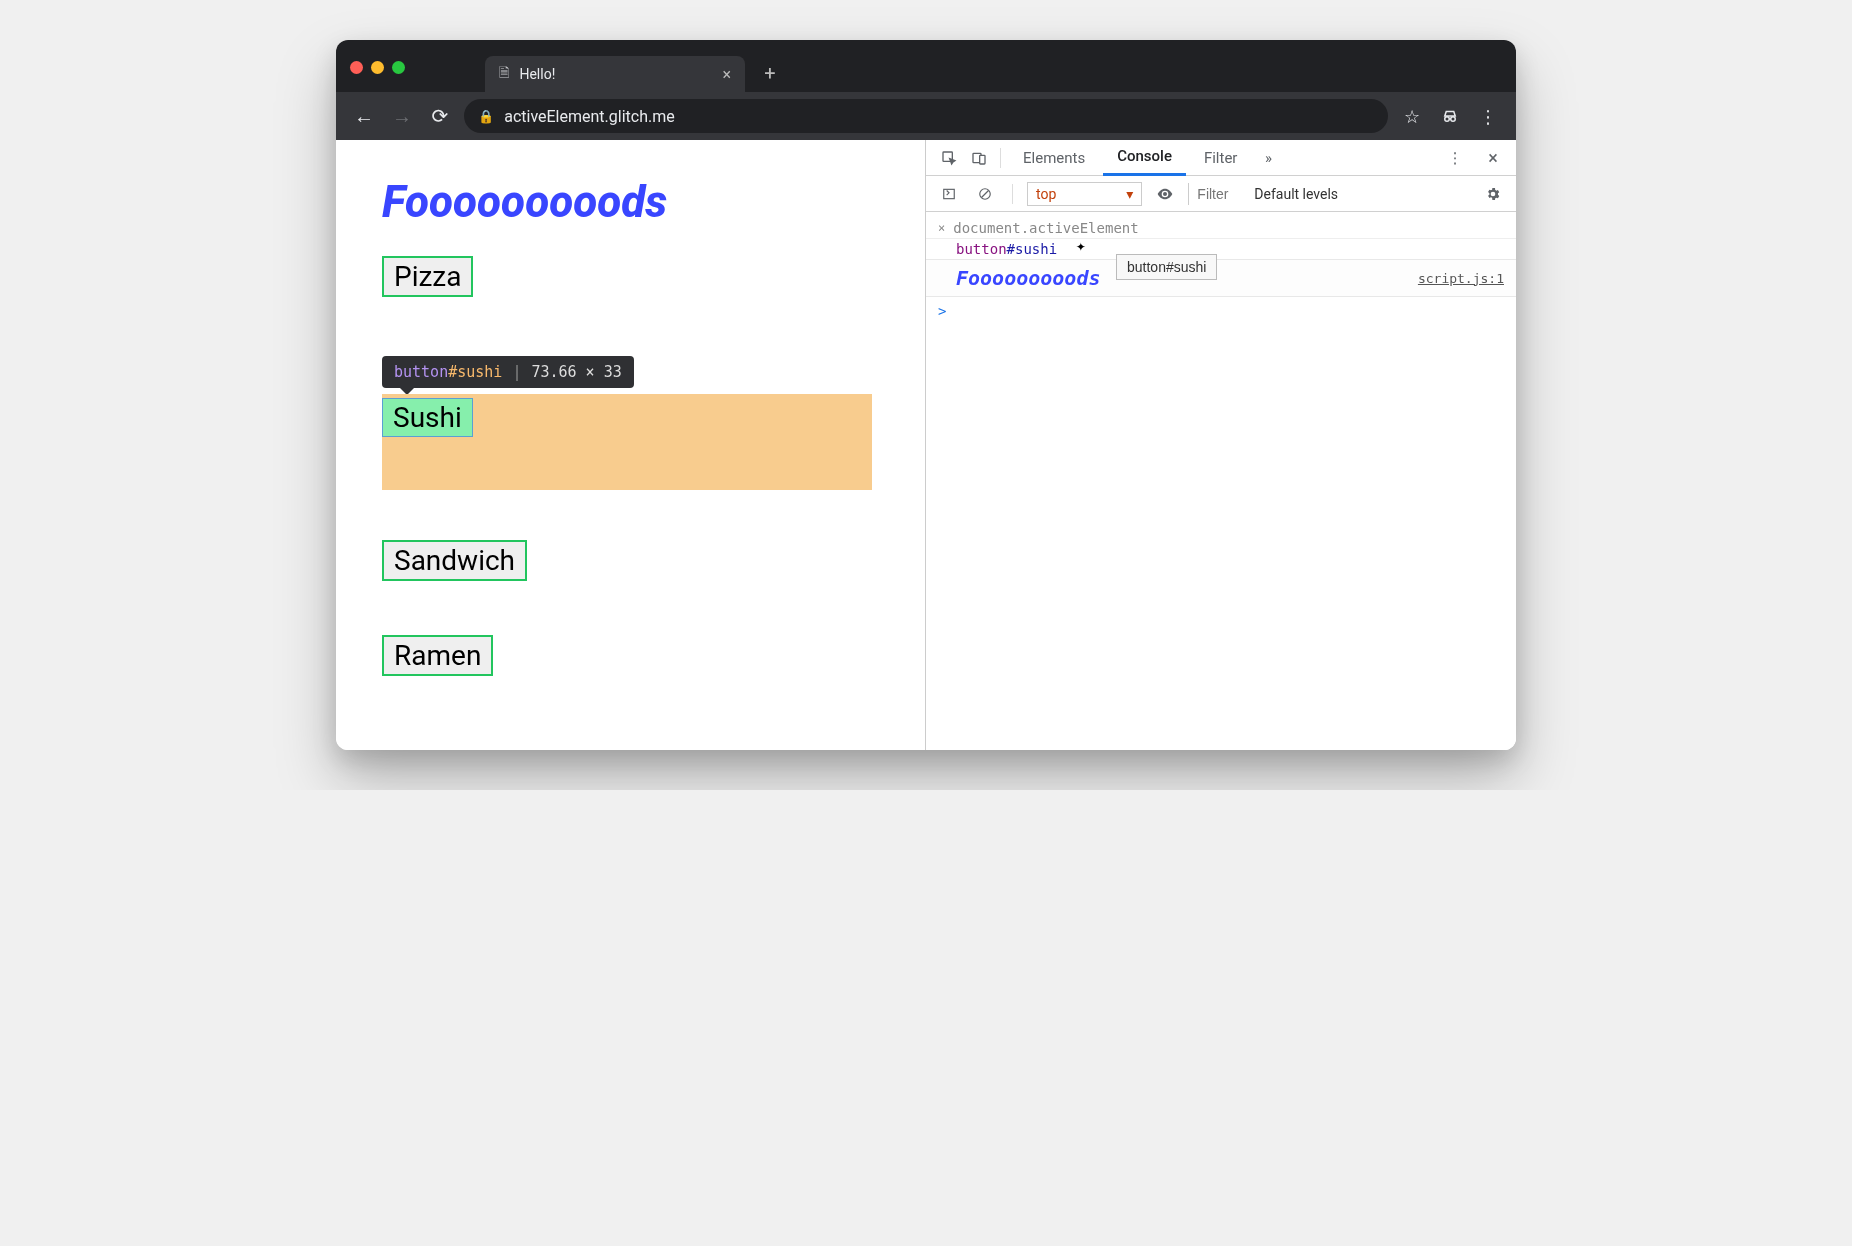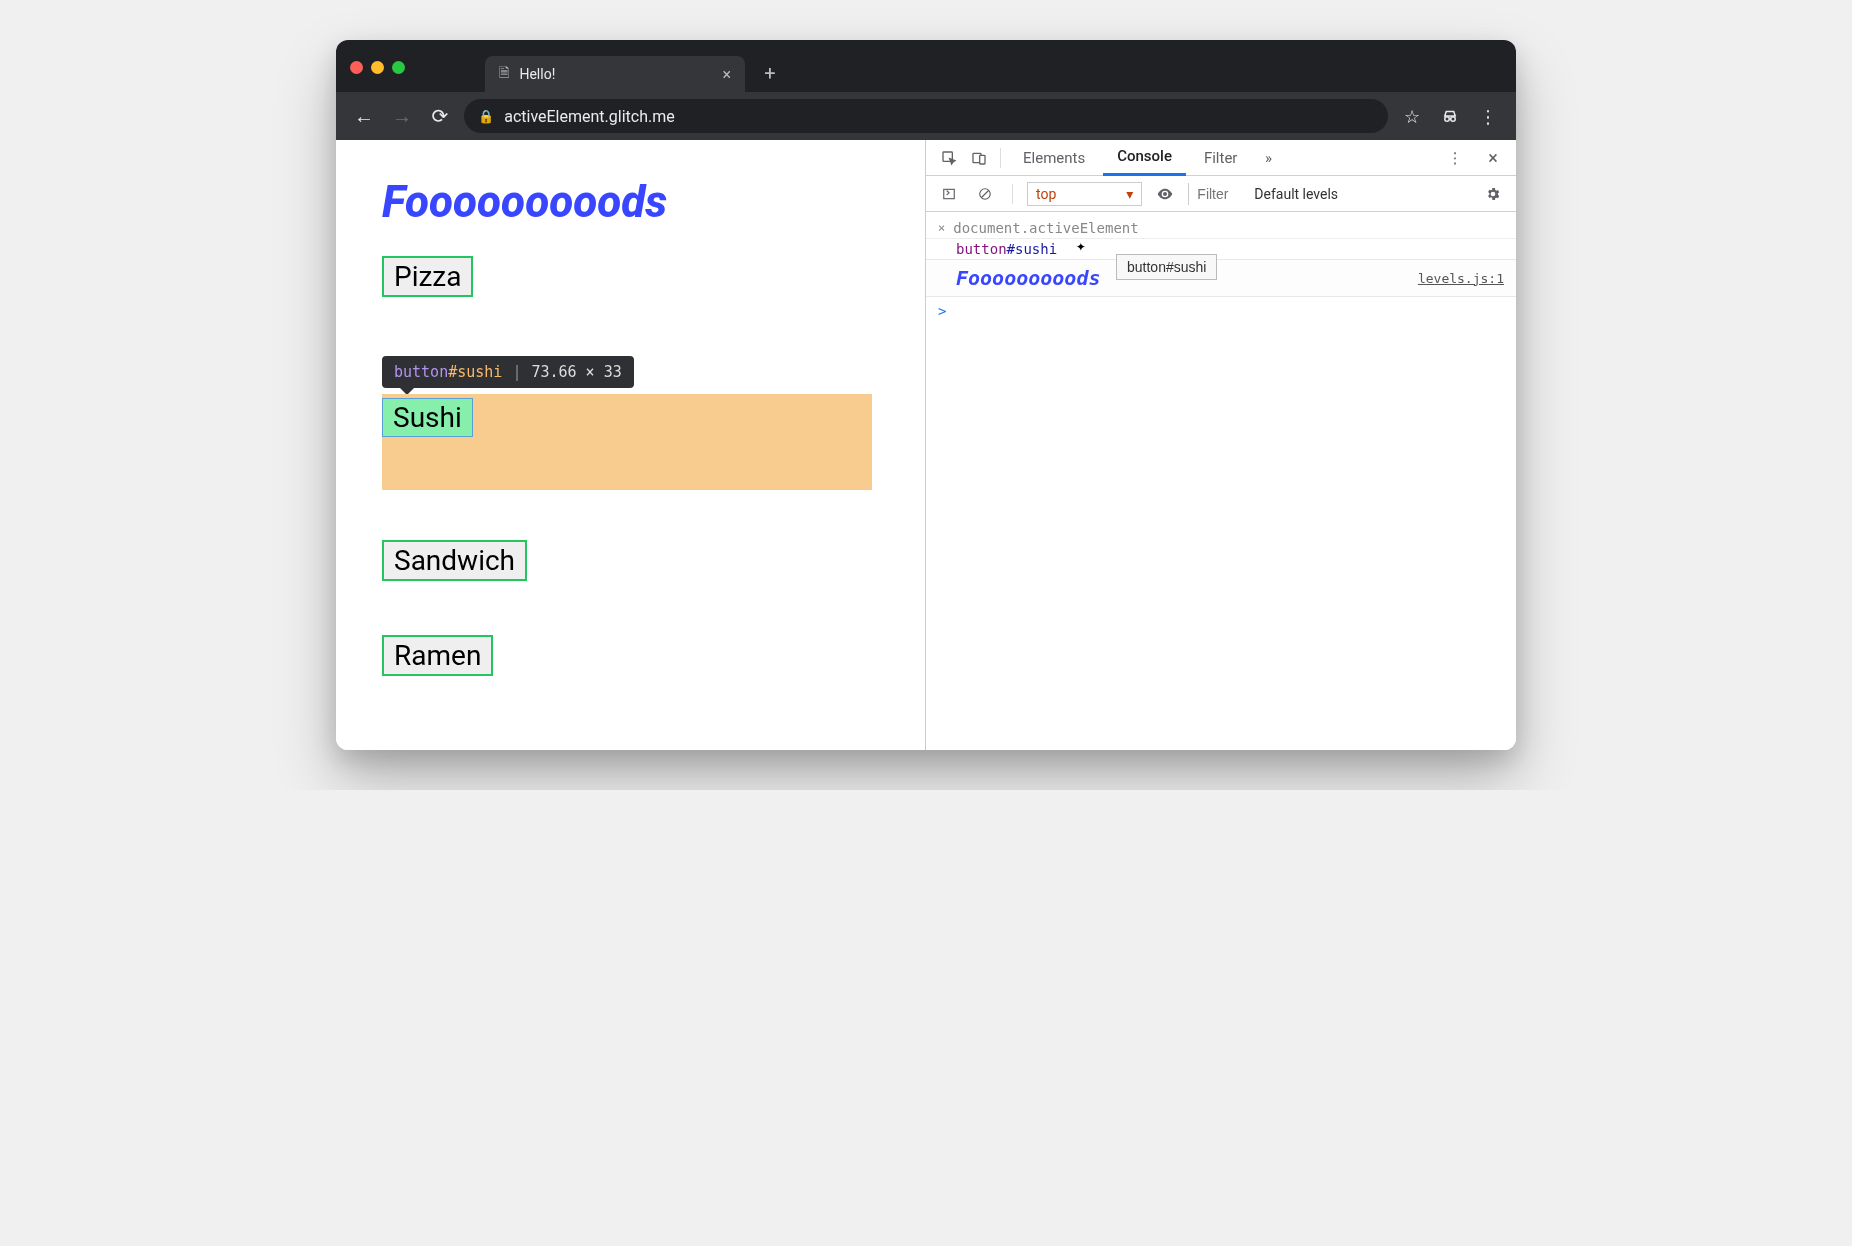--- a/index.html
+++ b/index.html
@@ -418,19 +418,19 @@
           <span>document.activeElement</span>
         </div>
         <div class="dt-row result">
           <span class="btn-tag">button</span>
             <span class="btn-id">#sushi</span>
         </div>
         <span class="cursor-arrow">✦</span>
         <div class="hover-tip">button#sushi</div>
         <div class="dt-row logline">
           <span class="foood-log">Fooooooooods</span>
-          <span class="script-src">levels.js:1</span>
+          <span class="script-src">script.js:1</span>
         </div>
         <div class="dt-prompt">&gt;</div>
       </div>
     </div>
   </div>
 </div>
 
 </body></html>

